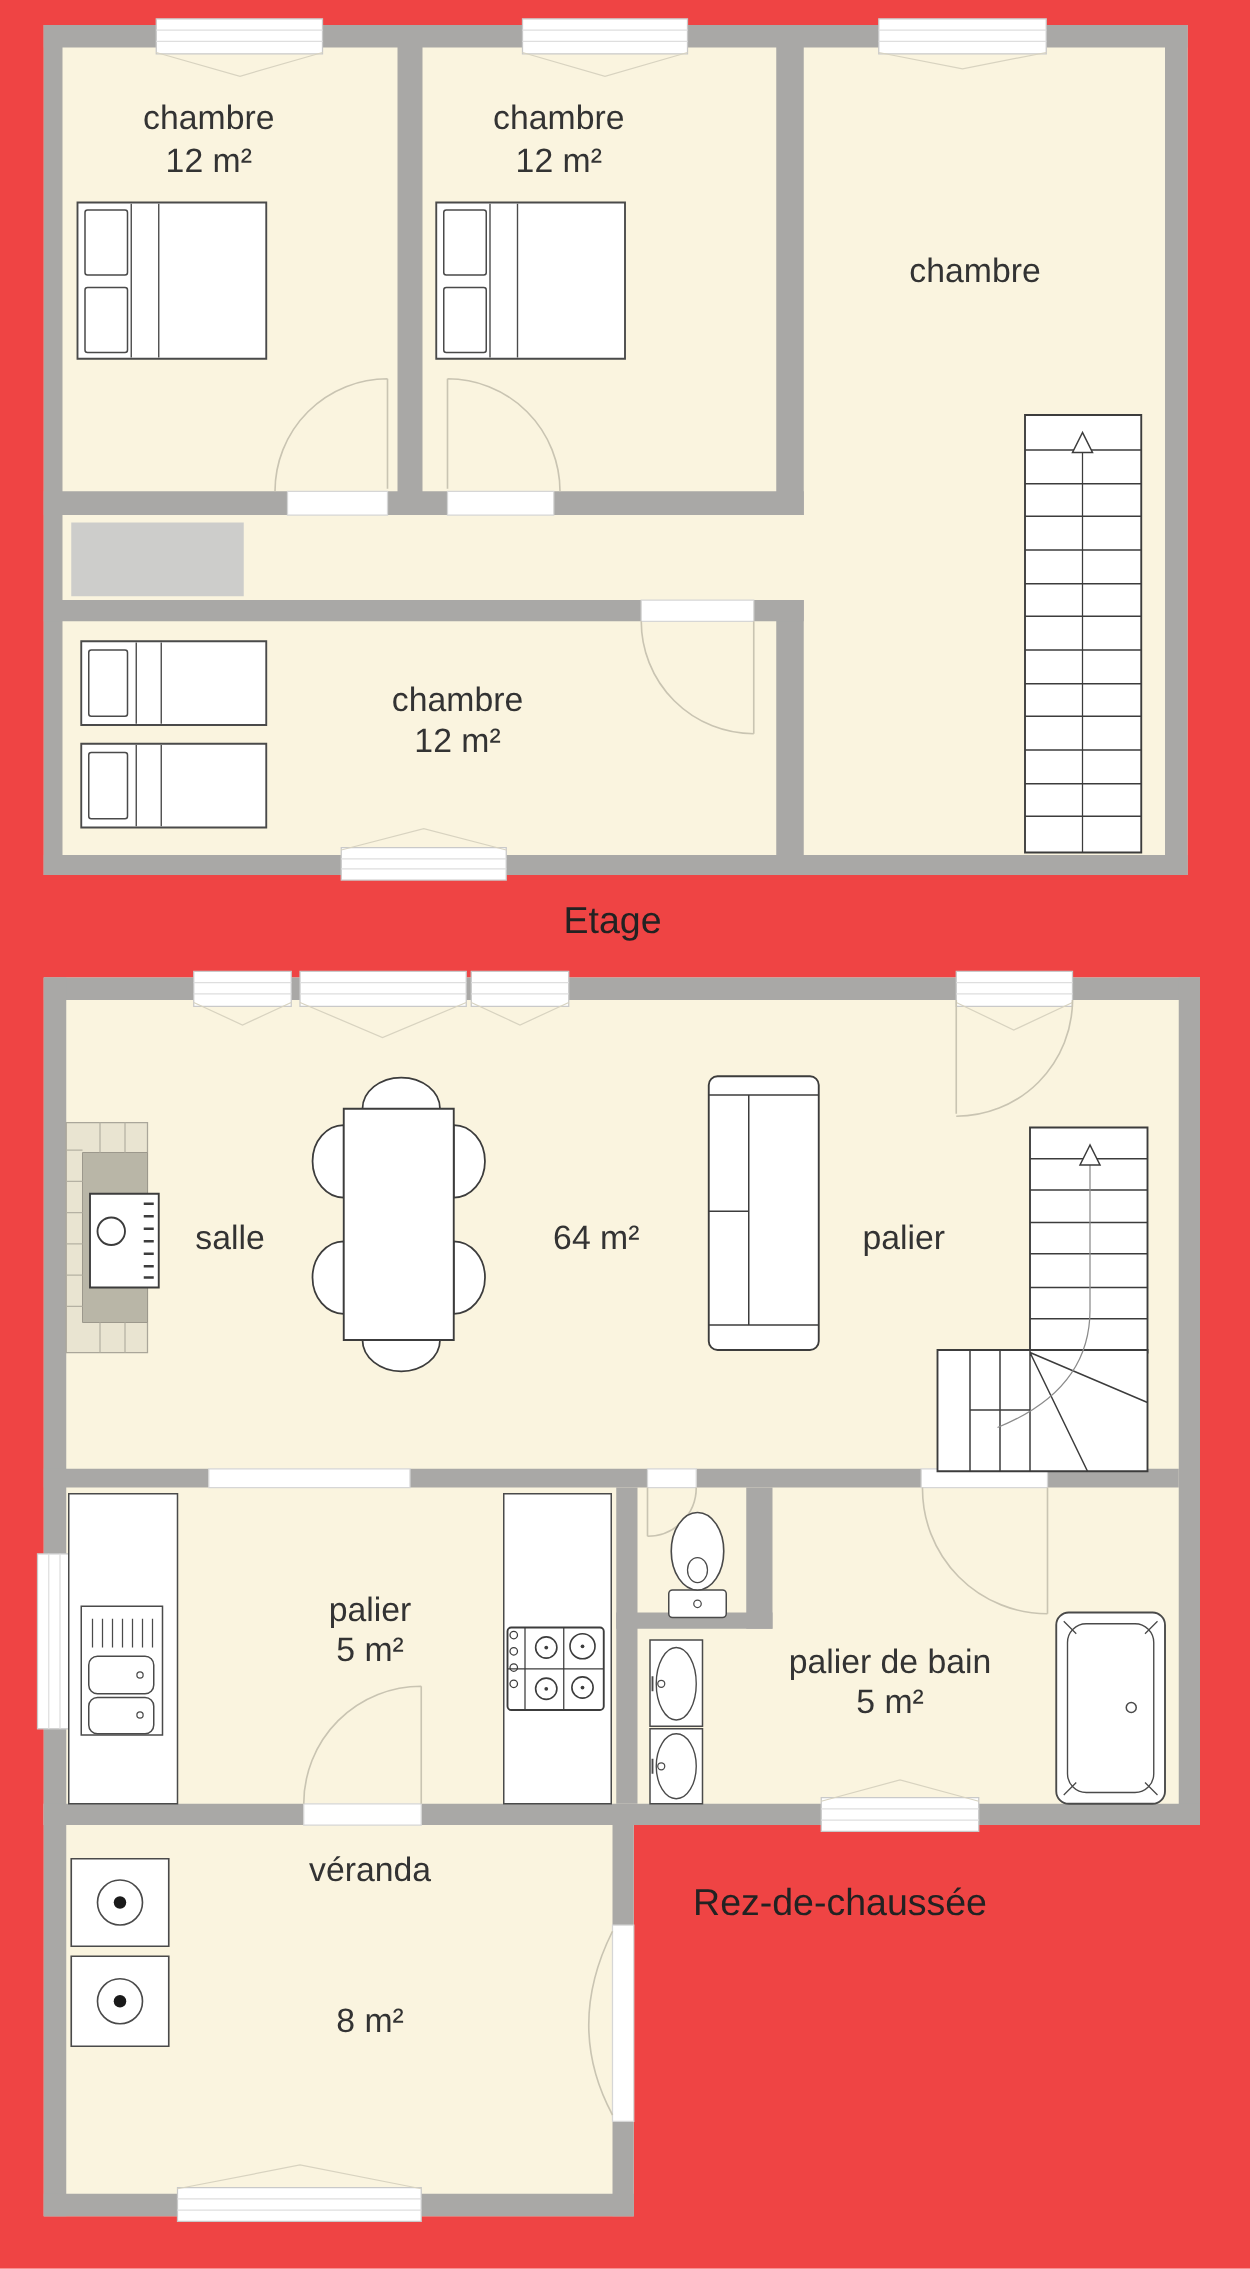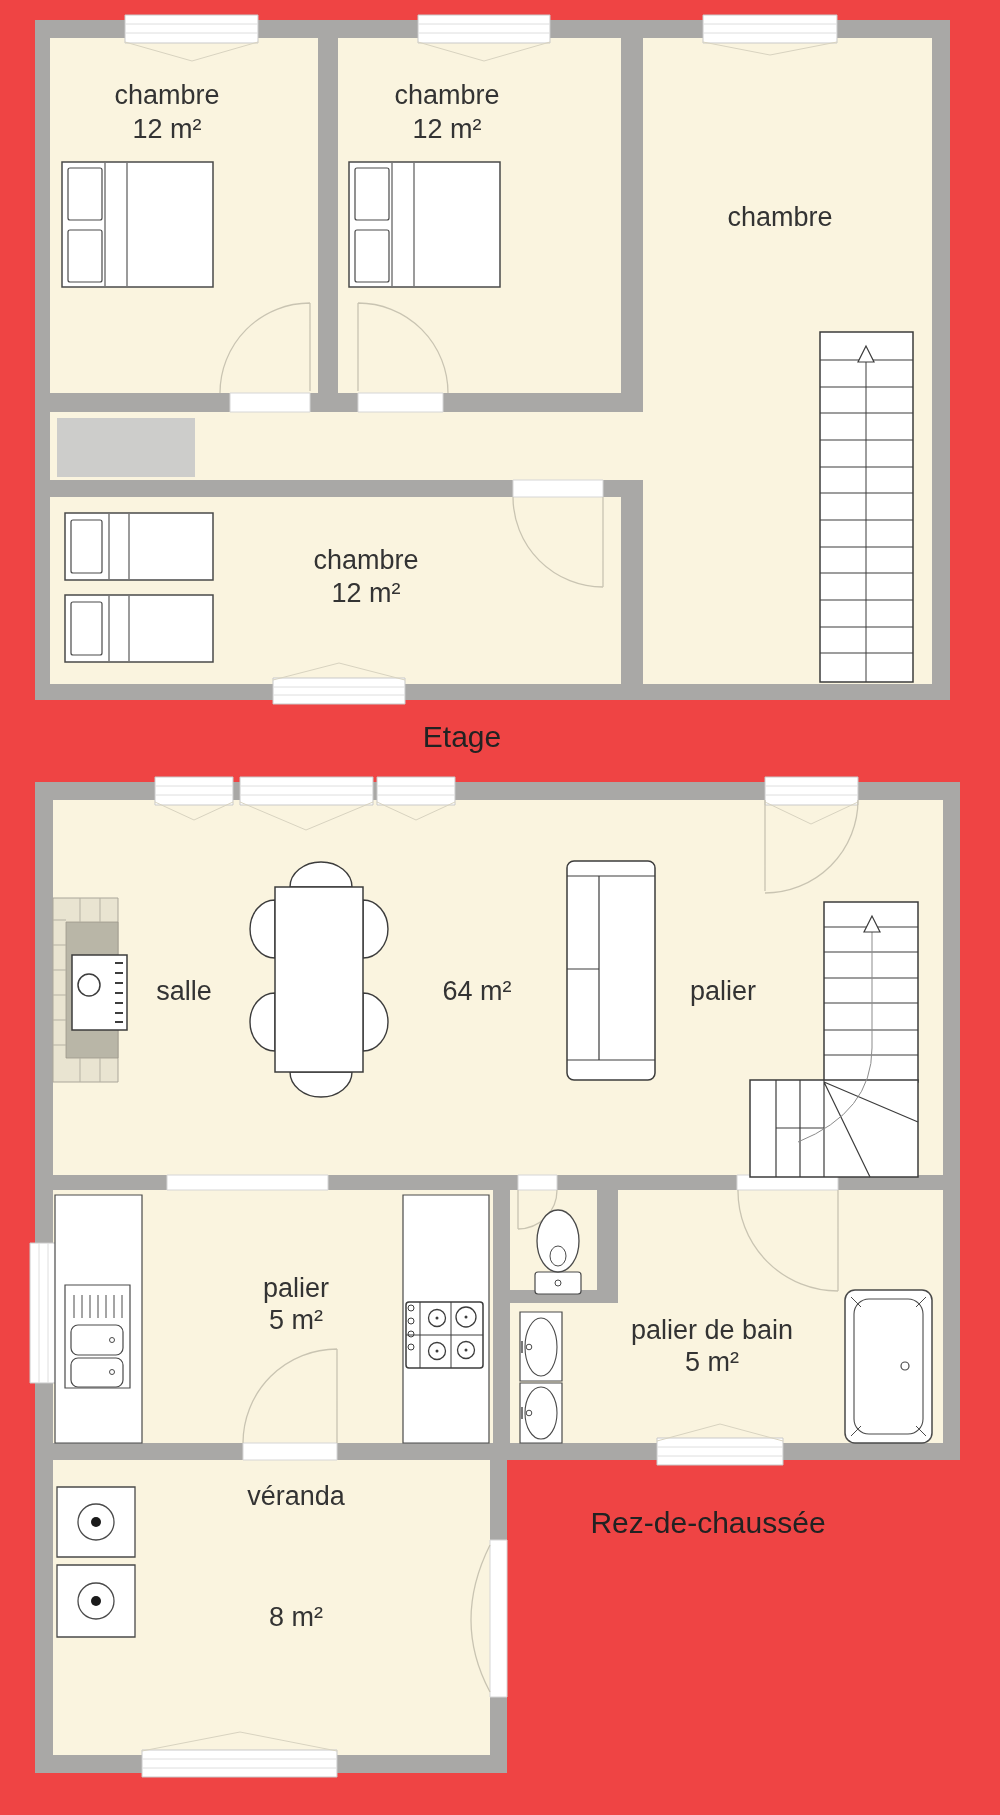--- a/index.html
+++ b/index.html
@@ -268,25 +268,25 @@
   </g>
 </svg>
 
   <div class="lbl" style="left:167px;top:95px">chambre</div>
   <div class="lbl" style="left:167px;top:129px">12 m²</div>
   <div class="lbl" style="left:447px;top:95px">chambre</div>
   <div class="lbl" style="left:447px;top:129px">12 m²</div>
   <div class="lbl" style="left:366px;top:560px">chambre</div>
   <div class="lbl" style="left:366px;top:593px">12 m²</div>
   <div class="lbl" style="left:780px;top:217px">chambre</div>
-  <div class="lbl title" style="left:462px;top:737px">Etage</div>
+  <div class="lbl title" style="left:490px;top:737px">Etage</div>
 
   <div class="lbl" style="left:184px;top:991px">salle</div>
   <div class="lbl" style="left:477px;top:991px">64 m²</div>
   <div class="lbl" style="left:723px;top:991px">palier</div>
   <div class="lbl" style="left:296px;top:1288px">palier</div>
   <div class="lbl" style="left:296px;top:1320px">5 m²</div>
   <div class="lbl" style="left:712px;top:1330px">palier de bain</div>
   <div class="lbl" style="left:712px;top:1362px">5 m²</div>
   <div class="lbl" style="left:296px;top:1496px">véranda</div>
   <div class="lbl" style="left:296px;top:1617px">8 m²</div>
-  <div class="lbl title" style="left:708px;top:1523px">Rez-de-chaussée</div>
+  <div class="lbl title" style="left:672px;top:1523px">Rez-de-chaussée</div>
 </div>
 
 </body></html>

